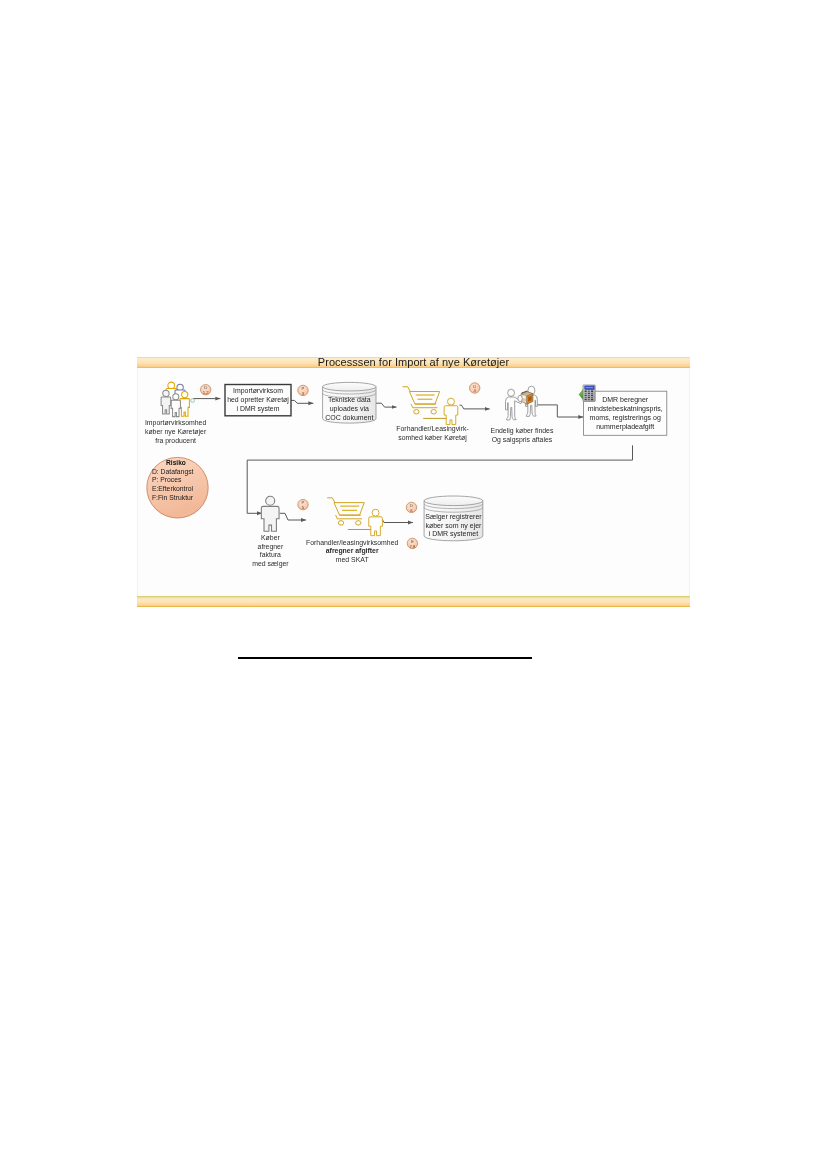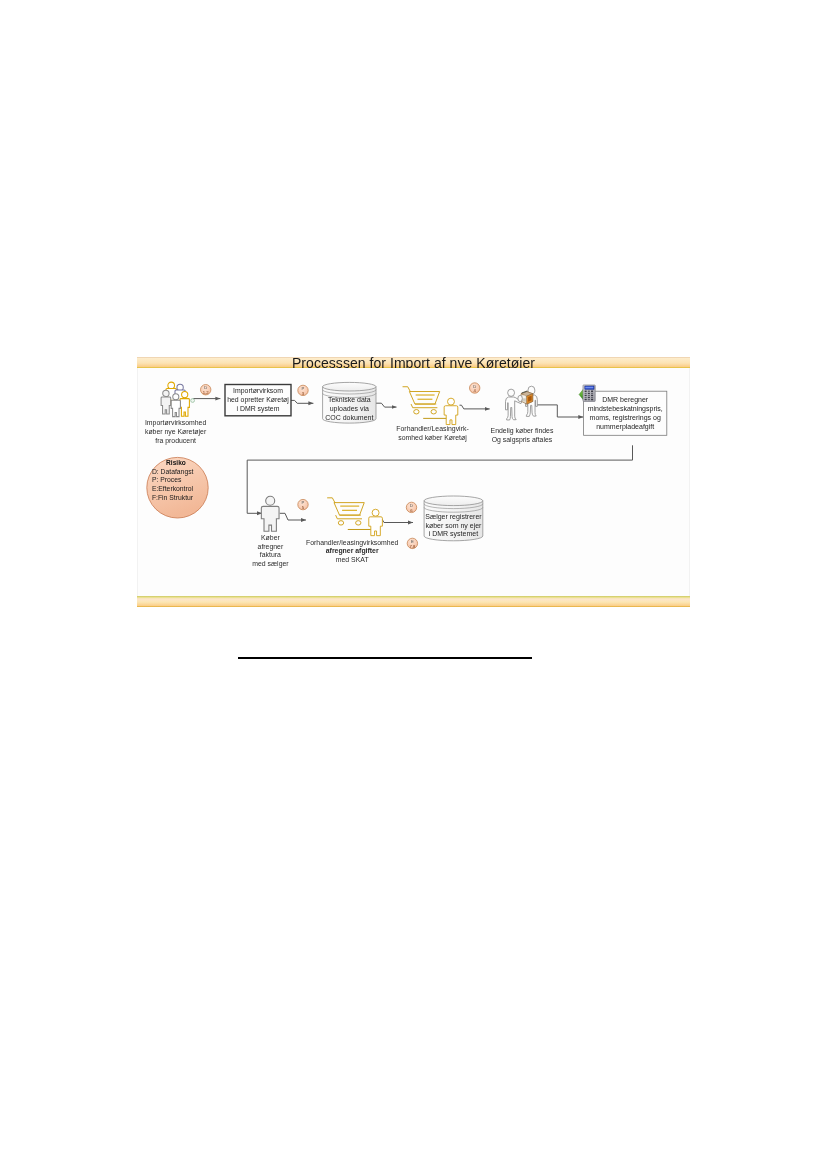--- a/index.html
+++ b/index.html
@@ -7,21 +7,21 @@
   body{width:827px;height:1169px;background:#ffffff;
        font-family:"Liberation Sans",sans-serif;overflow:hidden;}
   .page{position:relative;width:827px;height:1169px;background:#fff;}
 
   
   .dgm{position:absolute;left:137px;top:357px;width:553px;height:251px;}
   .dgm-title{position:absolute;left:0;top:0;width:553px;height:11px;
       background:linear-gradient(to bottom,#e8c9a5 0%,#fdeccb 12%,#fce3b4 55%,#fbcd88 88%,#dbbe26 100%);
       box-sizing:border-box;
       display:flex;align-items:center;justify-content:center;}
-  .dgm-title span{font-size:14px;color:#1a1a1a;letter-spacing:.05px;line-height:1;
+  .dgm-title span{font-size:11px;color:#1a1a1a;letter-spacing:.05px;line-height:1;
       font-family:"Liberation Sans",sans-serif;}
   .dgm-body{position:absolute;left:0;top:11px;width:553px;height:228px;
       background:#fdfdfd;border-left:1px solid #f2f2f2;border-right:1px solid #f2f2f2;
       box-sizing:border-box;}
   .dgm-foot{position:absolute;left:0;top:239px;width:553px;height:11px;
       background:linear-gradient(to bottom,#ccc663 0%,#e8e18a 12%,#fde5cc 26%,
                  #fce6b4 55%,#fbcf8a 88%,#dfa92c 100%);
       box-sizing:border-box;}
 
   .hr{position:absolute;left:238px;top:657px;width:293.5px;height:2px;background:#000;}

